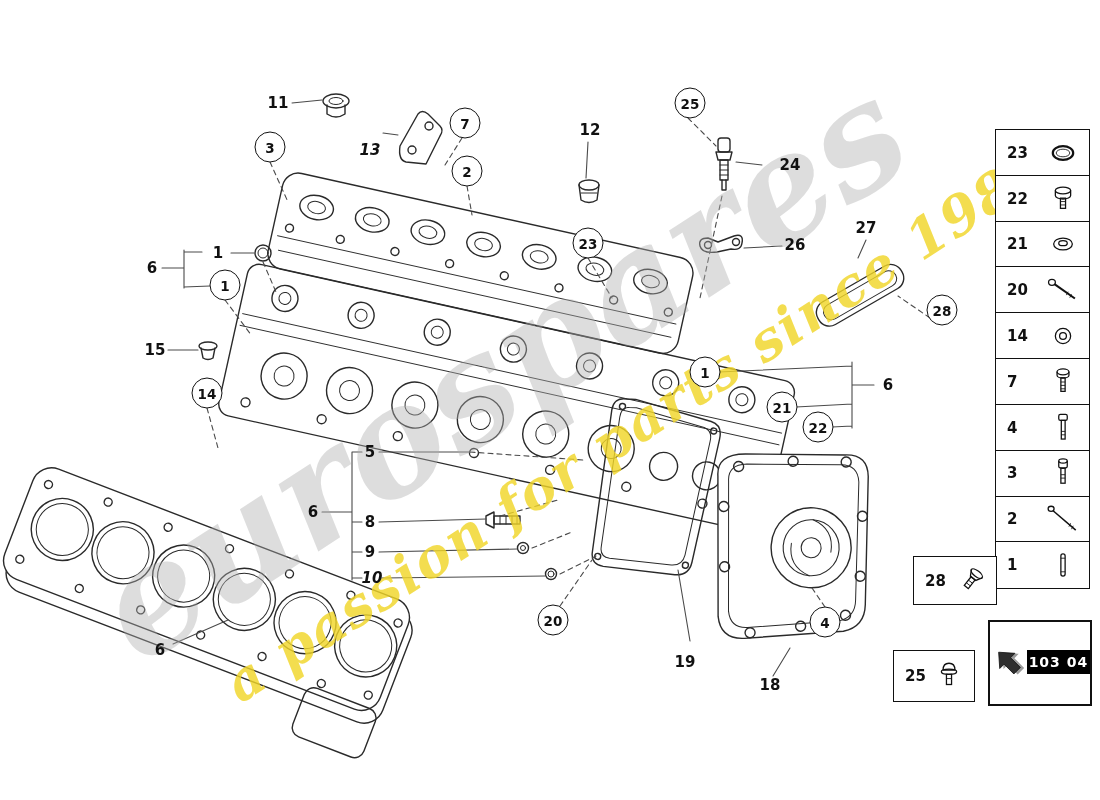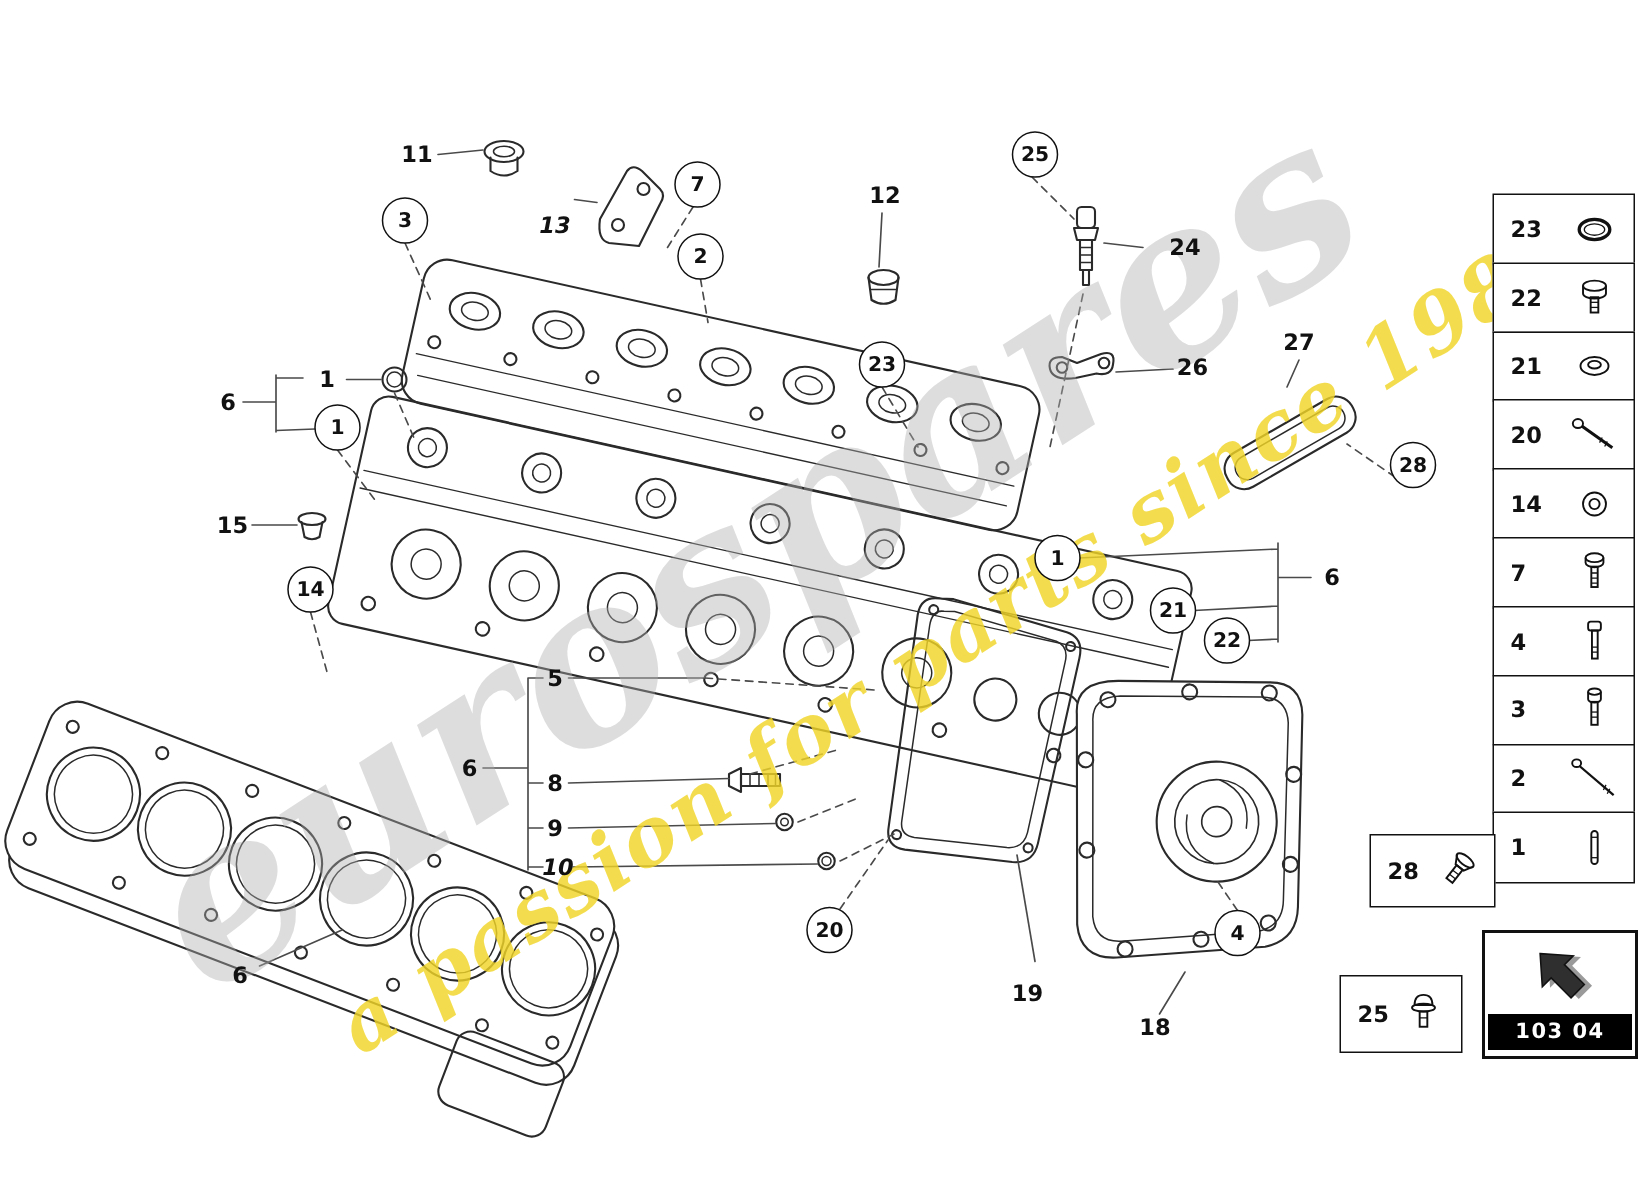--- a/index.html
+++ b/index.html
@@ -27,22 +27,22 @@
                margin-top:-1.7px;font-weight:bold;font-size:15px;color:#111;}
   .legend-cell:first-child{margin-top:0;}
   .legend-icon{width:34px;height:38px;flex:0 0 auto;}
   .float-box{position:absolute;z-index:4;box-sizing:border-box;border:1.7px solid #111;background:#fff;
              display:flex;align-items:center;justify-content:space-between;padding:0 8px 0 11px;
              font-weight:bold;font-size:15px;color:#111;}
   #box-28{left:913px;top:556px;width:84px;height:49px;}
   #box-25{left:893px;top:650px;width:82px;height:52px;}
   
   #code-box{position:absolute;left:988px;top:620px;width:104px;height:86px;z-index:4;box-sizing:border-box;
-            border:2px solid #111;background:#fff;display:flex;flex-direction:column;align-items:center;
-            justify-content:center;}
+            border:2px solid #111;background:#fff;display:flex;flex-direction:row;align-items:center;
+            justify-content:space-between;}
   #code-arrow{width:56px;height:50px;margin-bottom:2px;}
   #code-bar{width:96px;height:24px;margin:0 0 3px 0;background:#000;color:#fff;font-weight:bold;
             font-size:14px;display:flex;align-items:center;justify-content:center;letter-spacing:1px;}
 </style>
 </head>
 <body>
 
 <div id="stage">
 
   <svg id="art" width="1100" height="800" viewBox="0 0 1100 800">

